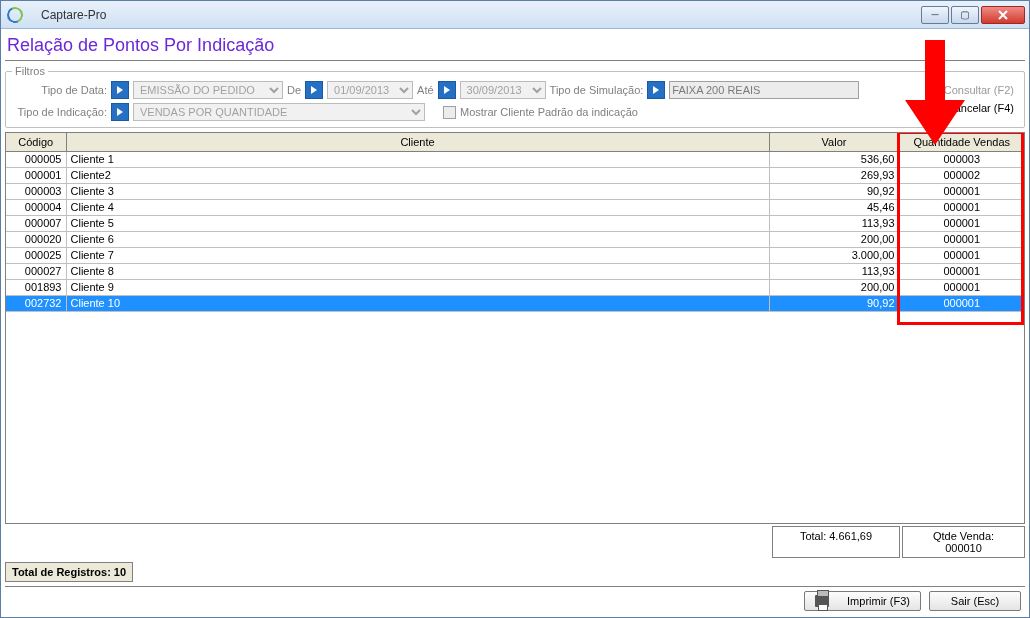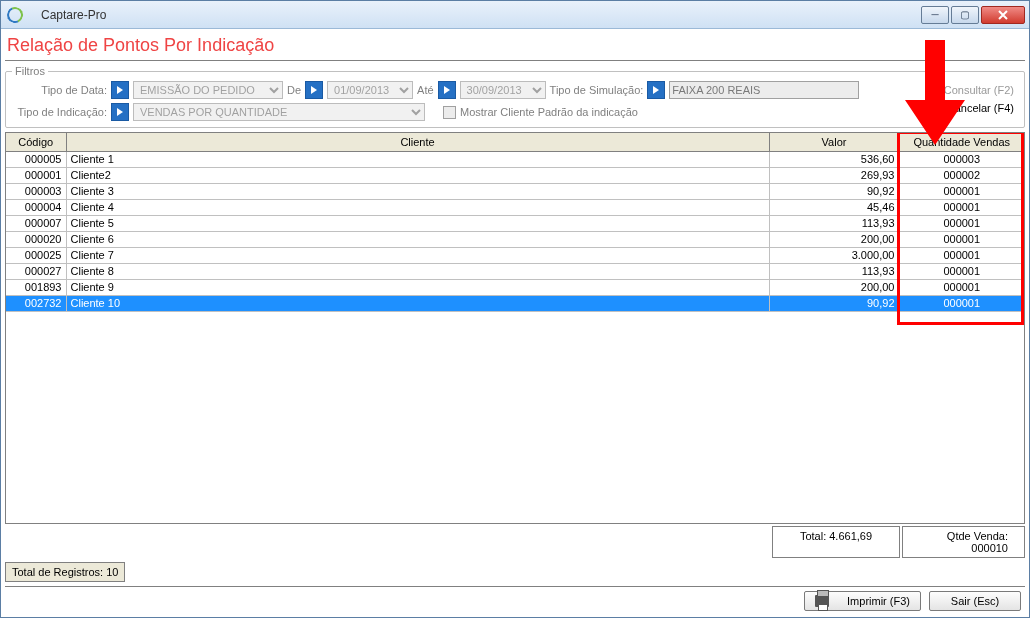--- a/index.html
+++ b/index.html
@@ -69,21 +69,21 @@
   .win-btn.close svg { width:10px; height:10px; }
   
   .content {
     padding: 4px 4px 0 4px;
     height: calc(100% - 28px);
     display: flex;
     flex-direction: column;
   }
   .page-title {
     font-size: 18px;
-    color: #ef4444;
+    color: #6d28d9;
     padding: 2px 2px 4px 2px;
   }
   .rule {
     height: 1px;
     background: #808080;
     margin-bottom: 4px;
   }
   
   fieldset.filtros {
     border: 1px solid #c0c0c0;
@@ -221,26 +221,26 @@
     padding:2px 0;
   }
   .total-box {
     border:1px solid #808080;
     padding:3px 16px;
     background:#fff;
     font-size:11px;
     text-align:center;
   }
   .total-box.valor { width:128px; }
-  .total-box.qtd { width:123px;text-align:right; }
+  .total-box.qtd { width:123px; }
   .reg-count {
     border:1px solid #808080;
     background:#ece9d8;
     padding:3px 6px;
-    font-weight:normal;
+    font-weight:bold;
     display:inline-block;
     margin: 2px 0 4px 0;
   }
 
   
   .bottom-bar {
     border-top:1px solid #808080;
     padding:4px 4px 6px 4px;
     display:flex;
     justify-content:flex-end;

